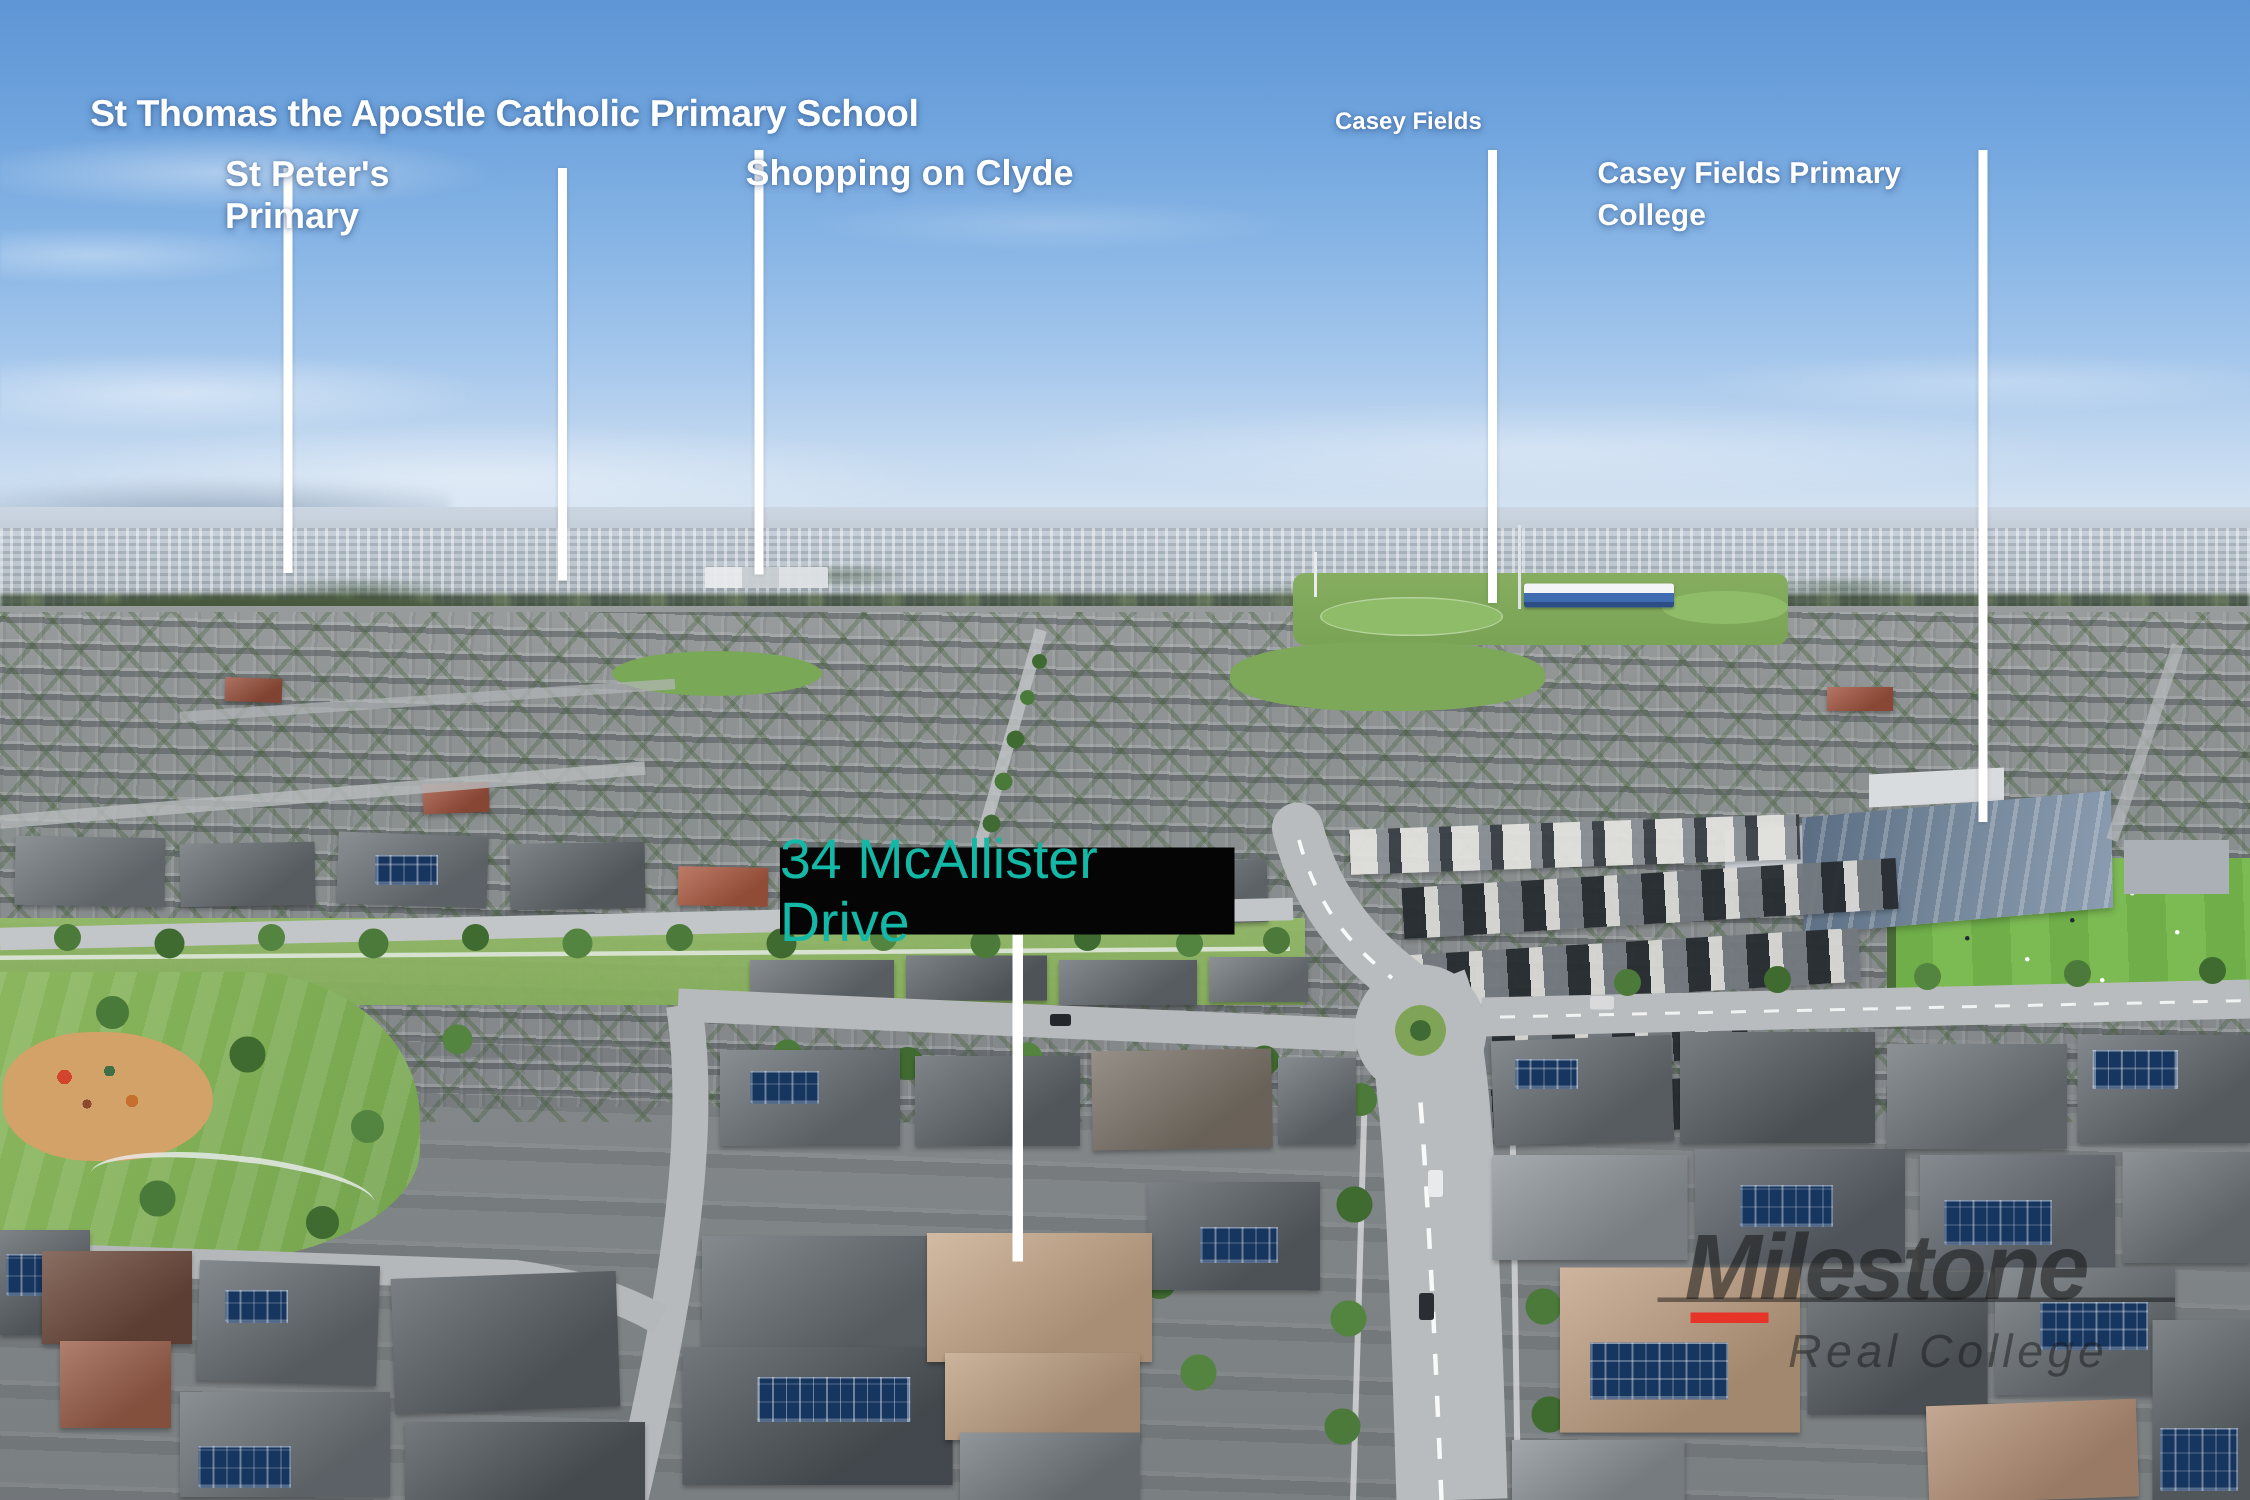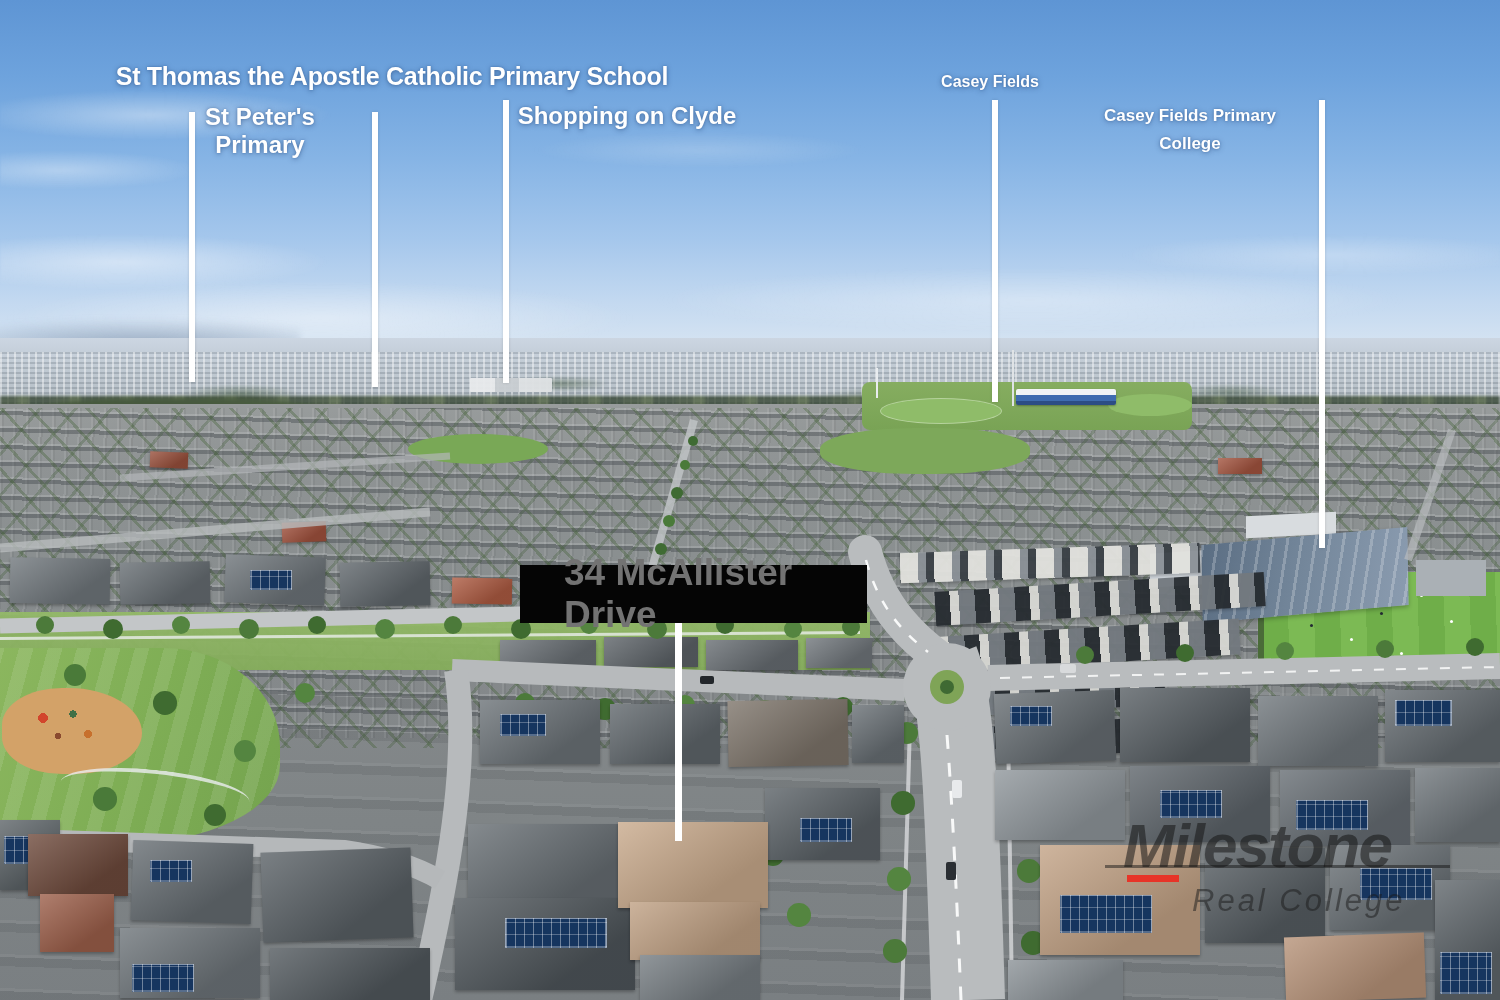--- a/index.html
+++ b/index.html
@@ -10,24 +10,24 @@
   .roof{position:absolute;box-shadow:0 2px 3px rgba(0,0,0,.28);
         background-image:linear-gradient(145deg,rgba(255,255,255,.20),rgba(0,0,0,.16) 72%);}
   .solar{position:absolute;background-color:#16355f;
         background-image:repeating-linear-gradient(90deg,rgba(255,255,255,.38) 0 1px,transparent 1px 9px),
                          repeating-linear-gradient(0deg,rgba(255,255,255,.28) 0 1px,transparent 1px 12px);
         border:1px solid rgba(255,255,255,.28);}
   .th-row{position:absolute;transform:rotate(-3.5deg);opacity:.95;box-shadow:0 2px 3px rgba(0,0,0,.22);
         background-image:repeating-linear-gradient(90deg,#272c31 0 15px,#d8d8d4 15px 24px,#73797f 24px 40px);}
   
   .callout-line{position:absolute;width:6px;background:#fff;z-index:40;box-shadow:0 0 3px rgba(0,0,0,.15);}
-  .callout-label{position:absolute;color:#fff;font-weight:bold;text-align:center;z-index:41;
+  .callout-label{position:absolute;color:#fff;font-weight:bold;text-align:left;z-index:41;
         text-shadow:0 1px 5px rgba(25,55,105,.5),0 0 2px rgba(35,75,135,.35);}
-  .addr-box{position:absolute;background:#050505;color:#737373;display:flex;align-items:center;
-        justify-content:center;font-weight:bold;z-index:42;padding-left:44px;}
+  .addr-box{position:absolute;background:#050505;color:#14b8a6;display:flex;align-items:center;
+        justify-content:center;font-weight:normal;z-index:42;}
   .addr-line{position:absolute;background:#fff;z-index:40;}
   .wm{position:absolute;z-index:45;font-style:italic;}
   .wm-brand{position:absolute;font-weight:bold;color:rgba(22,22,22,.55);letter-spacing:-2px;line-height:1;}
   .wm-rule{position:absolute;background:rgba(18,18,18,.48);}
   .wm-red{position:absolute;}
   .wm-tag{position:absolute;color:rgba(25,25,25,.5);letter-spacing:3px;line-height:1;}
 </style>
 </head>
 <body>
 
@@ -235,21 +235,21 @@
   <div class="callout-line" style="left:992px;top:100px;height:302px;"></div>
   <div class="callout-line" style="left:1319px;top:100px;height:448px;"></div>
 
   <div class="callout-label" style="left:60px;top:62px;width:664px;font-size:25px;letter-spacing:-.3px;">St Thomas the Apostle Catholic Primary School</div>
   <div class="callout-label" style="left:150px;top:103px;width:220px;font-size:24px;line-height:28px;">
     <div>St Peter's</div>
     <div>Primary</div>
   </div>
   <div class="callout-label" style="left:497px;top:102px;width:260px;font-size:24px;">Shopping on Clyde</div>
   <div class="callout-label" style="left:890px;top:73px;width:200px;font-size:16px;">Casey Fields</div>
-  <div class="callout-label" style="left:1065px;top:102px;width:250px;font-size:17px;line-height:28px;">
+  <div class="callout-label" style="left:1065px;top:102px;width:250px;font-size:20px;line-height:28px;">
     <div>Casey Fields Primary</div>
     <div>College</div>
   </div>
 
   <div class="addr-line" style="left:675px;top:623px;width:7px;height:218px;"></div>
   <div class="addr-box" style="left:520px;top:565px;width:303px;height:58px;font-size:37px;">34 McAllister Drive</div>
 
   <div class="wm" style="left:1095px;top:815px;width:370px;height:115px;">
     <div class="wm-brand" style="left:28px;top:0;font-size:62px;">Milestone</div>
     <div class="wm-rule" style="left:10px;top:50px;width:345px;height:3px;"></div>

